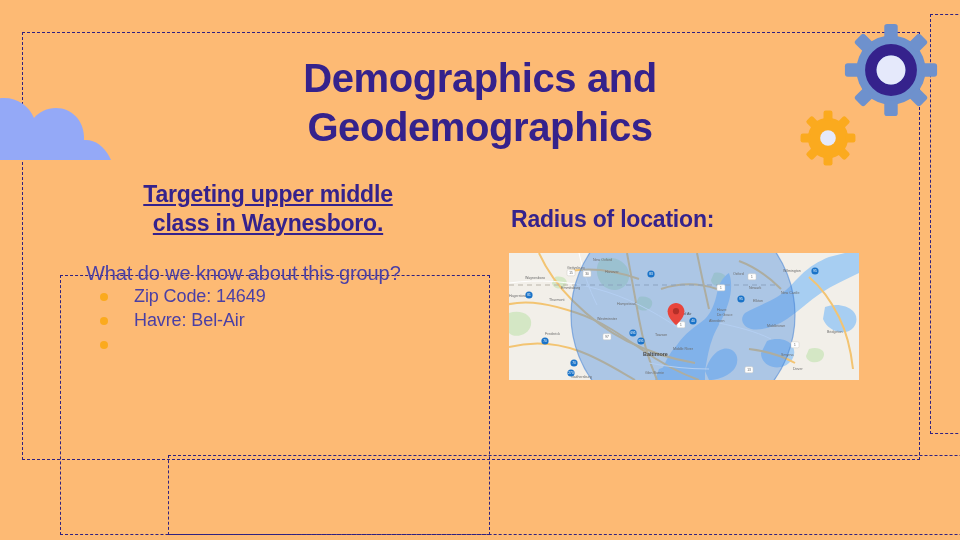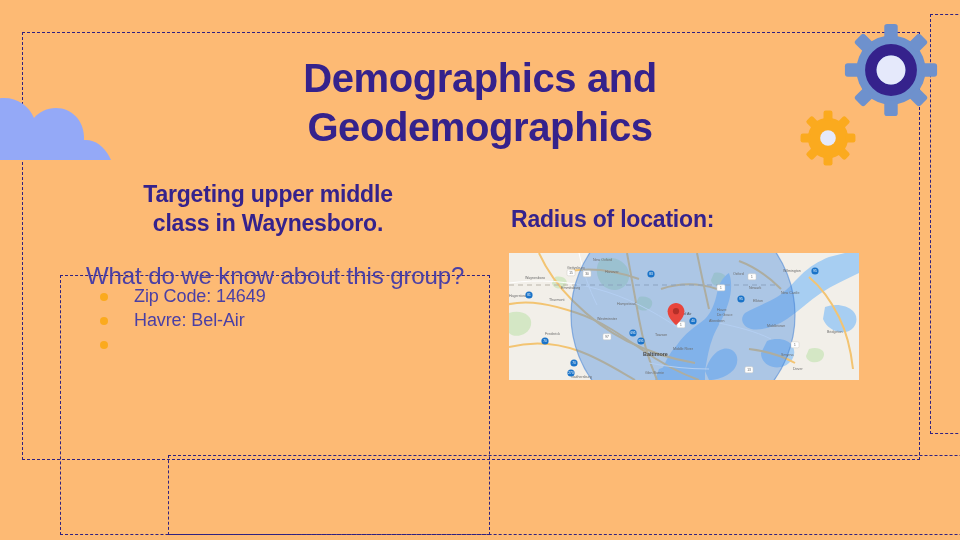--- a/index.html
+++ b/index.html
@@ -61,39 +61,40 @@
     position: absolute;
     left: 78px;
     top: 180px;
     width: 380px;
     text-align: center;
     font-size: 23px;
     font-weight: bold;
     line-height: 1.28;
     letter-spacing: -0.2px;
     color: #35228c;
+    text-decoration: underline;
   }
   #radius-heading {
     position: absolute;
     left: 511px;
     top: 206px;
     width: 348px;
     text-align: left;
     font-size: 23px;
     font-weight: bold;
     letter-spacing: -0.2px;
     color: #35228c;
   }
 
   
   #lead-question {
     position: absolute;
     left: 86px;
     top: 262px;
-    font-size: 24px;
+    font-size: 20px;
     color: #4a3fa5;
     letter-spacing: -0.1px;
   }
   #bullet-list {
     position: absolute;
     left: 86px;
     top: 285px;
     width: 330px;
     margin: 0;
     padding: 0;

